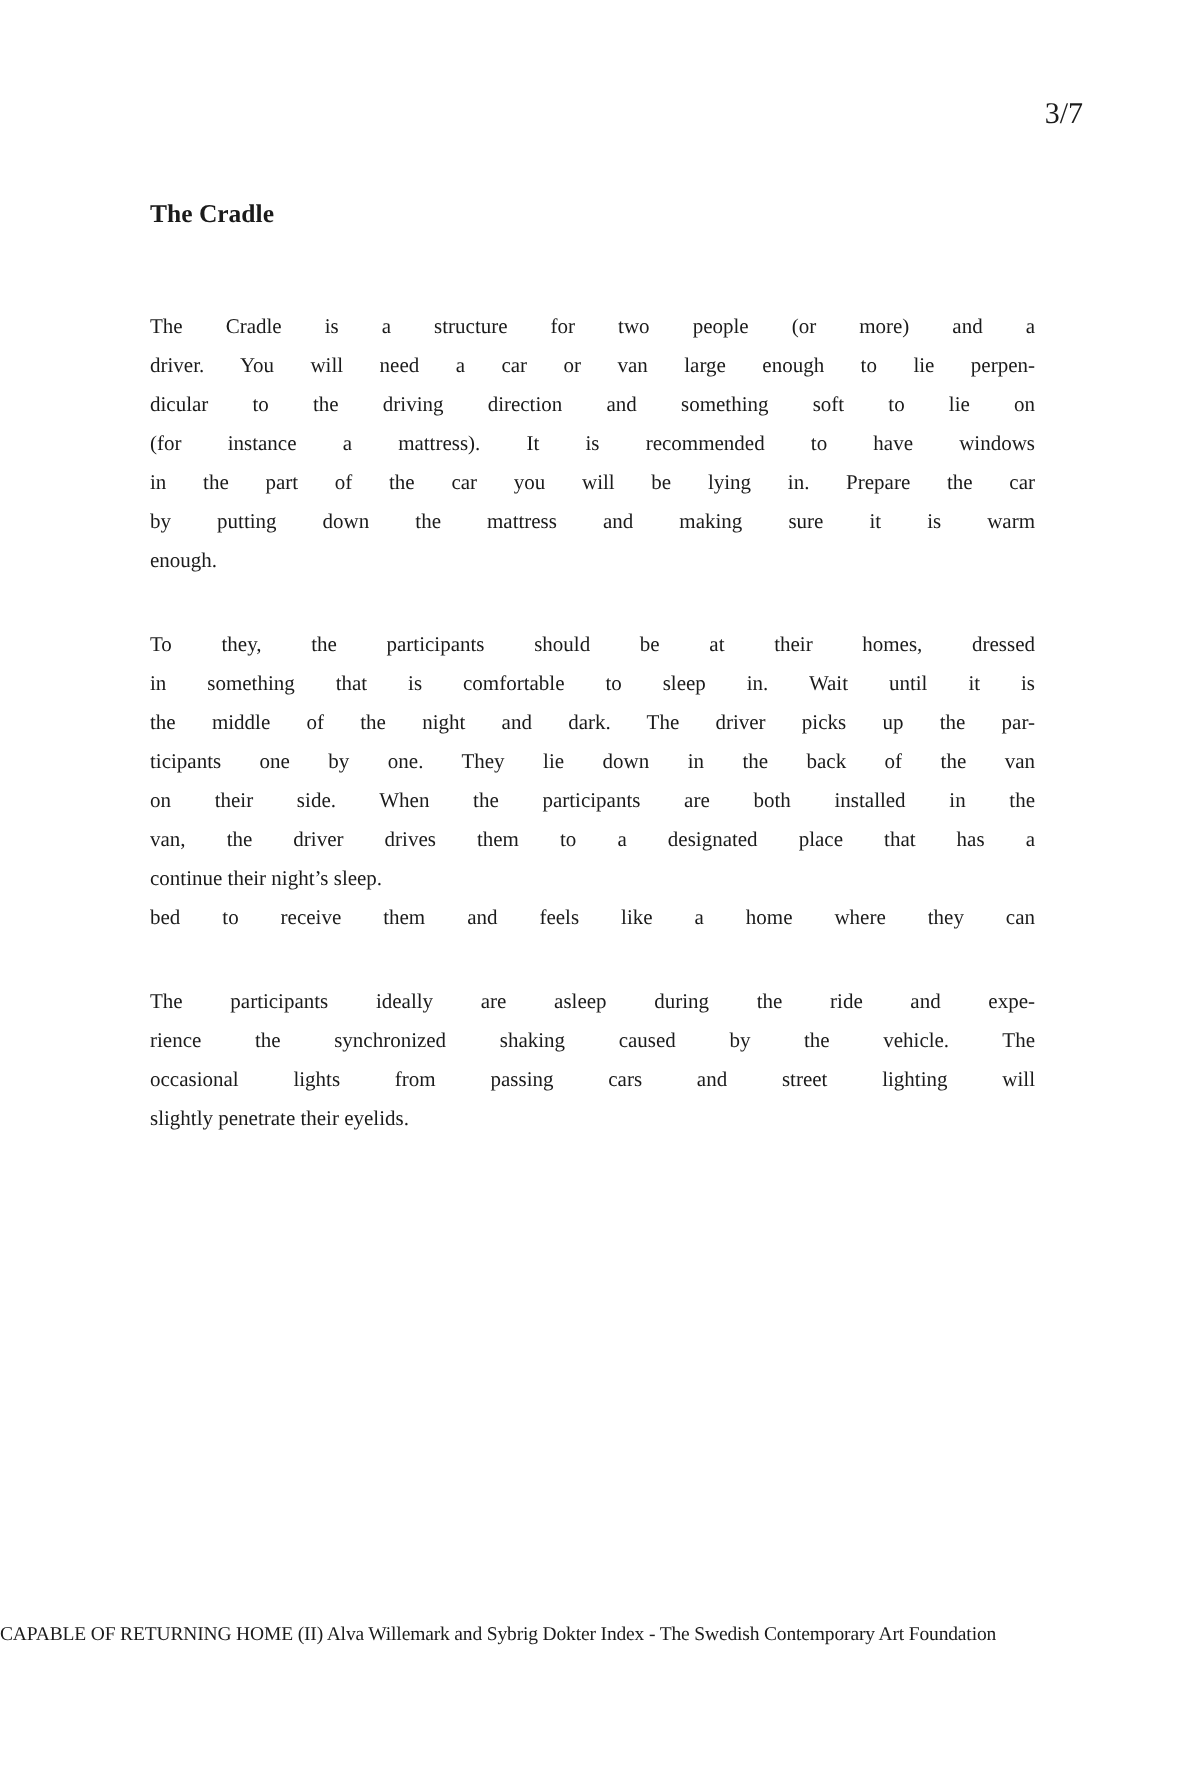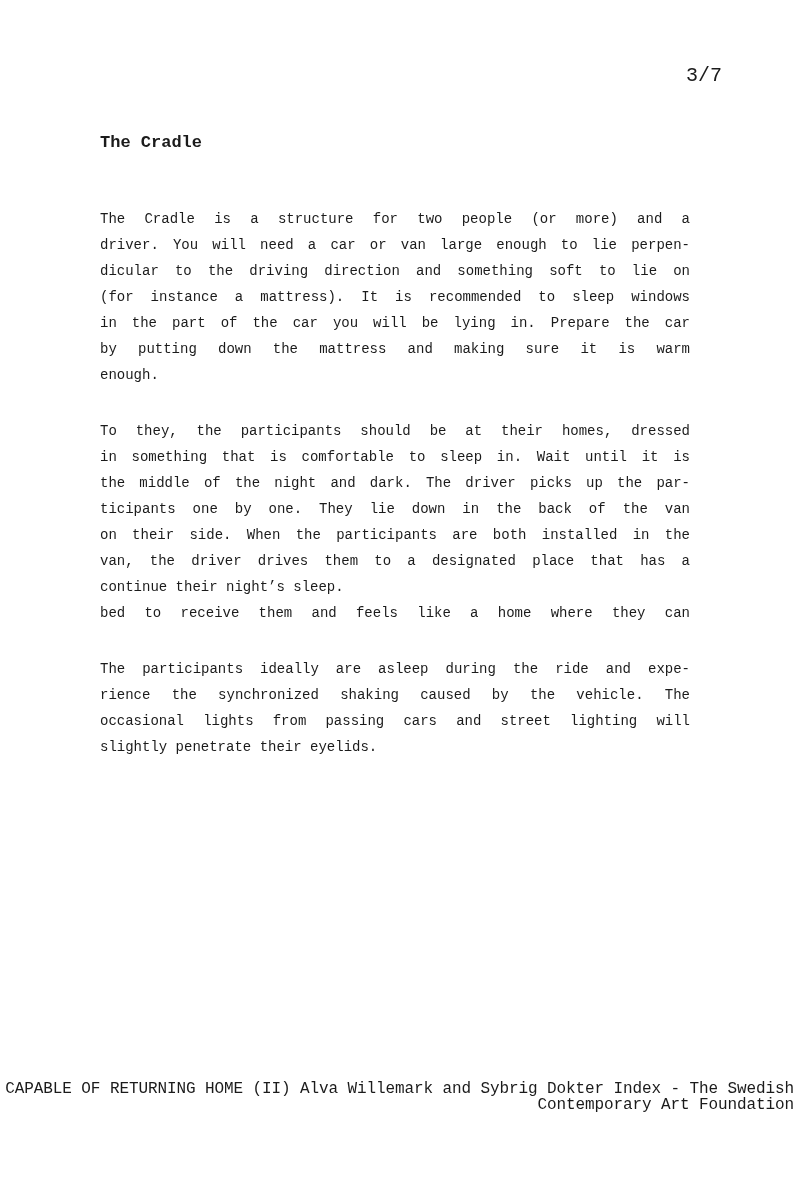--- a/index.html
+++ b/index.html
@@ -7,21 +7,21 @@
     --bg-color: #ffffff;
   }
   * { margin: 0; padding: 0; box-sizing: border-box; }
   html, body { background: var(--bg-color); }
   .page {
     position: relative;
     width: 794px;
     height: 1184px;
     background: var(--bg-color);
     color: var(--text-color);
-    font-family: Liberation Mono, monospace;
+    font-family: Liberation Serif, serif;
     overflow: hidden;
   }
   .page-number {
     position: absolute;
     top: 64px;
     left: 600px;
     width: 122px;
     text-align: right;
     font-size: 20px;
     line-height: 24px;
@@ -52,40 +52,40 @@
     white-space: normal;
   }
   .line.last {
     text-align-last: left;
   }
   .footer {
     position: absolute;
     top: 1081px;
     left: 0;
     width: 794px;
-    text-align: right;
-    font-size: 16px;
+    text-align: left;
+    font-size: 13px;
     line-height: 16px;
     letter-spacing: -0.1px;
   }
 </style>
 </head>
 <body>
 
 <div class="page">
   <div class="page-number">3/7</div>
 
   <h1 class="title">The Cradle</h1>
 
   <div class="body-text">
       <div class="paragraph">
         <div class="line">The Cradle is a structure for two people (or more) and a</div>
         <div class="line">driver. You will need a car or van large enough to lie perpen-</div>
         <div class="line">dicular to the driving direction and something soft to lie on</div>
-        <div class="line">(for instance a mattress). It is recommended to sleep windows</div>
+        <div class="line">(for instance a mattress). It is recommended to have windows</div>
         <div class="line">in the part of the car you will be lying in. Prepare the car</div>
         <div class="line">by putting down the mattress and making sure it is warm</div>
         <div class="line last">enough.</div>
       </div>
       <div class="paragraph">
         <div class="line">To they, the participants should be at their homes, dressed</div>
         <div class="line">in something that is comfortable to sleep in. Wait until it is</div>
         <div class="line">the middle of the night and dark. The driver picks up the par-</div>
         <div class="line">ticipants one by one. They lie down in the back of the van</div>
         <div class="line">on their side. When the participants are both installed in the</div>

